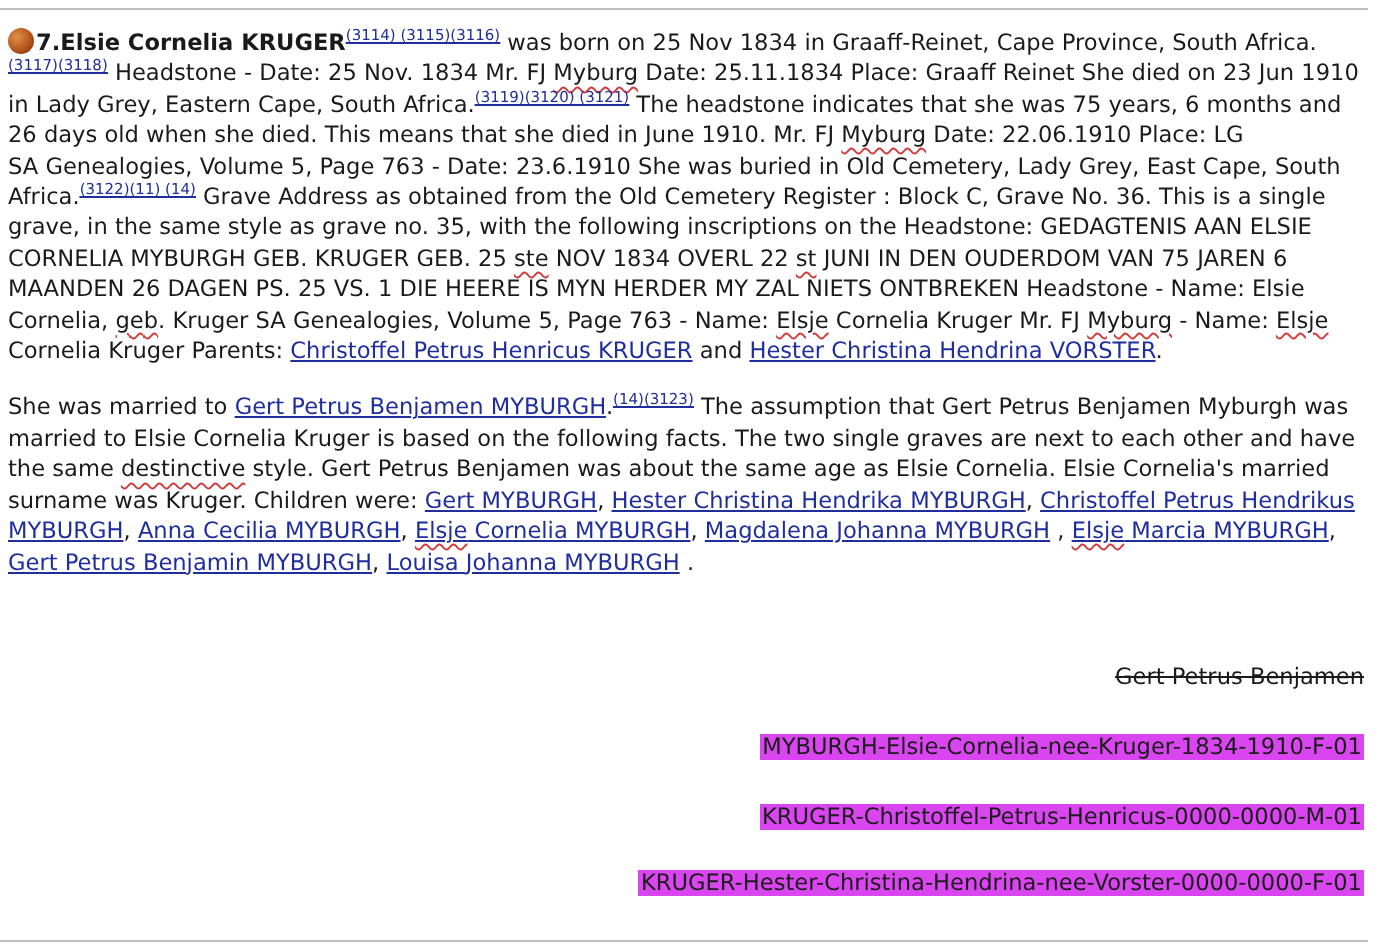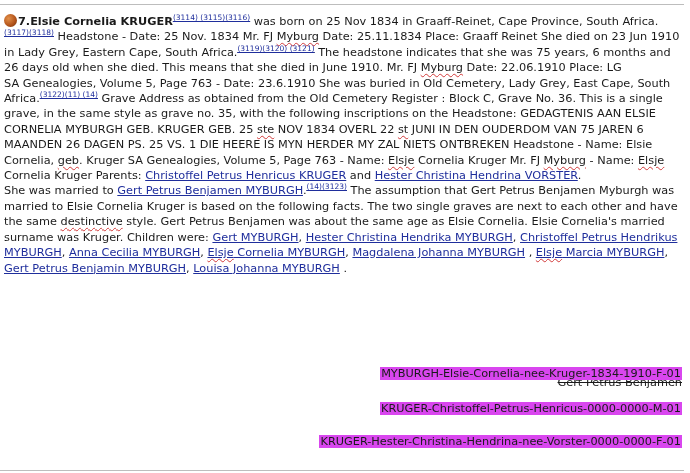--- a/index.html
+++ b/index.html
@@ -6,32 +6,32 @@
   body {
     width: 690px; height: 473px; overflow: hidden; position: relative;
     font-family: "DejaVu Sans", sans-serif; font-size: 11.3px; color: #1a1a1a;
     line-height: 15.4px;
   }
   .rule { position: absolute; left: 0; width: 684px; height: 1px; background: #bdbdbd; }
   .rule.top { top: 4px; }
   .rule.bottom { top: 470px; }
   .content { position: absolute; left: 4px; top: 14px; width: 682px; }
   p { margin: 0; }
-  .para2 { }
+  .para2 { margin-top: 13px; }
   .bullet {
     display: inline-block; width: 13px; height: 13px; border-radius: 50%;
     background: radial-gradient(circle at 35% 35%, #e2904a 0%, #b5561c 55%, #6b2b08 100%);
     vertical-align: -2px; margin-right: 1px;
   }
   .name { font-weight: bold; }
   sup.ref { font-size: 7.5px; line-height: 0; vertical-align: 5px; text-decoration: underline; }
   a { color: #1f2e9c; text-decoration: underline; }
   .sp { text-decoration: underline wavy #d23a3a; text-decoration-thickness: 1px; text-underline-offset: 2px; }
   .right { position: absolute; right: 8px; text-align: right; white-space: nowrap; }
-  .strike { text-decoration: line-through; top: 331px; margin-top: 44px; }
+  .strike { text-decoration: line-through; top: 331px; }
   .hl { background: #d946ef; padding: 0 1px; }
   .f1 { top: 366px; }
   .f2 { top: 401px; }
   .f3 { top: 434px; padding-left: 34px; }
 </style>
 </head>
 <body>
 
 <div class="rule top"></div>
 

